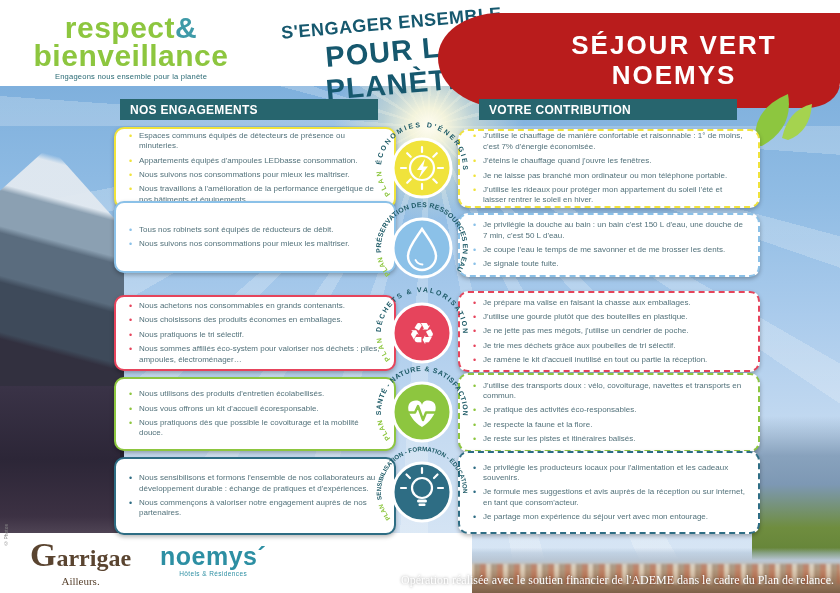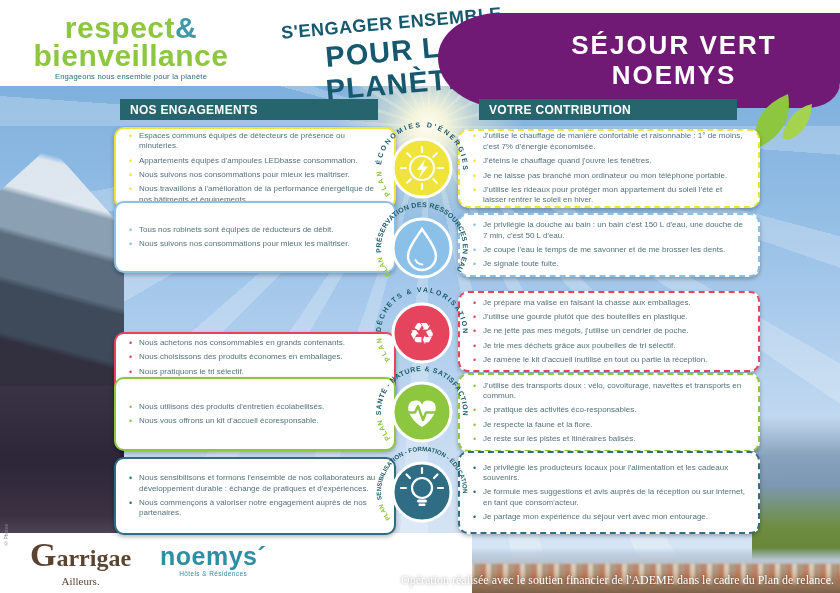--- a/index.html
+++ b/index.html
@@ -26,21 +26,21 @@
 
   
   .logo{position:absolute;left:22px;top:14px;width:218px;text-align:center;z-index:2;}
   .logo-l1,.logo-l2{font-size:30px;font-weight:bold;color:#8dc63f;line-height:.92;letter-spacing:.5px;}
   .logo-amp{color:#3f9aa8;}
   .logo-tag{font-size:7.6px;color:#2a6a74;margin-top:3px;letter-spacing:.2px;}
   .slogan{position:absolute;left:252px;top:13px;width:285px;text-align:center;transform:rotate(-5deg);
           color:#16586e;font-weight:bold;z-index:2;}
   .slogan-1{font-size:18px;letter-spacing:.5px;}
   .slogan-2{font-size:29px;letter-spacing:1px;margin-top:1px;}
-  .banner{position:absolute;left:438px;top:13px;width:402px;height:95px;background:#701a75;
+  .banner{position:absolute;left:438px;top:13px;width:402px;height:95px;background:#b91c1c;
           border-radius:110px 0 60px 120px / 80px 0 45px 90px;display:flex;flex-direction:column;
           justify-content:center;align-items:center;padding-left:70px;box-sizing:border-box;
           color:#fff;font-weight:bold;z-index:2;}
   .banner-line{font-size:26px;letter-spacing:2px;line-height:1.15;}
   .leaves{position:absolute;left:748px;top:88px;z-index:2;}
 
   .col-header{position:absolute;top:99px;height:21px;width:258px;background:#27656e;color:#fff;
               font-weight:bold;font-size:12px;display:flex;align-items:center;padding-left:10px;
               box-sizing:border-box;z-index:2;letter-spacing:.3px;}
   .col-header.left{left:120px;} .col-header.right{left:479px;}
@@ -166,21 +166,21 @@
       <circle cx="50" cy="50" r="29" stroke="#fff" stroke-width="3" fill="#8bc1e8"></circle>
       <g stroke="#fff" fill="none" stroke-linecap="round">
         <path d="M50 31 C45 39 36 49 36 58 a14 14 0 0 0 28 0 C64 49 55 39 50 31 Z" stroke-width="2.4"></path>
         <path d="M43.5 62 a8.5 8.5 0 0 0 7 4.5" stroke-width="1.8"></path>
       </g>
       <text class="arc arc2"><textPath href="#arcp2"><tspan class="arc-plan">PLAN</tspan><tspan dx="4">PRÉSERVATION DES RESSOURCES EN EAU</tspan></textPath></text>
     </svg>
   </section>
 
   <section>
-    <div class="card cl" style="top: 295px; height: 76px; margin-top: 37px; --c: #e6445c;">
+    <div class="card cl" style="top: 295px; height: 76px; --c: #e6445c;">
       <ul>
           <li>Nous achetons nos consommables en grands contenants.</li>
           <li>Nous choisissons des produits économes en emballages.</li>
           <li>Nous pratiquons le tri sélectif.</li>
           <li>Nous sommes affiliés éco-system pour valoriser nos déchets : piles, ampoules, électroménager…</li>
         </ul>
     </div>
     <div class="card cr" style="top: 291px; height: 81px; --c: #e6445c;">
       <ul>
           <li>Je prépare ma valise en faisant la chasse aux emballages.</li>
@@ -198,20 +198,21 @@
       <text class="recycle-glyph" x="50" y="61" text-anchor="middle">♻</text>
       <text class="arc arc3"><textPath href="#arcp3"><tspan class="arc-plan">PLAN</tspan><tspan dx="4">DÉCHETS &amp; VALORISATION</tspan></textPath></text>
     </svg>
   </section>
 
   <section>
     <div class="card cl" style="top: 377px; height: 74px; --c: #8dc63f;">
       <ul>
           <li>Nous utilisons des produits d'entretien écolabellisés.</li>
           <li>Nous vous offrons un kit d'accueil écoresponsable.</li>
+          <li>Nous pratiquons dès que possible le covoiturage et la mobilité douce.</li>
         </ul>
     </div>
     <div class="card cr" style="top: 373px; height: 79px; --c: #8dc63f;">
       <ul>
           <li>J'utilise des transports doux : vélo, covoiturage, navettes et transports en commun.</li>
           <li>Je pratique des activités éco-responsables.</li>
           <li>Je respecte la faune et la flore.</li>
           <li>Je reste sur les pistes et itinéraires balisés.</li>
         </ul>
     </div>

